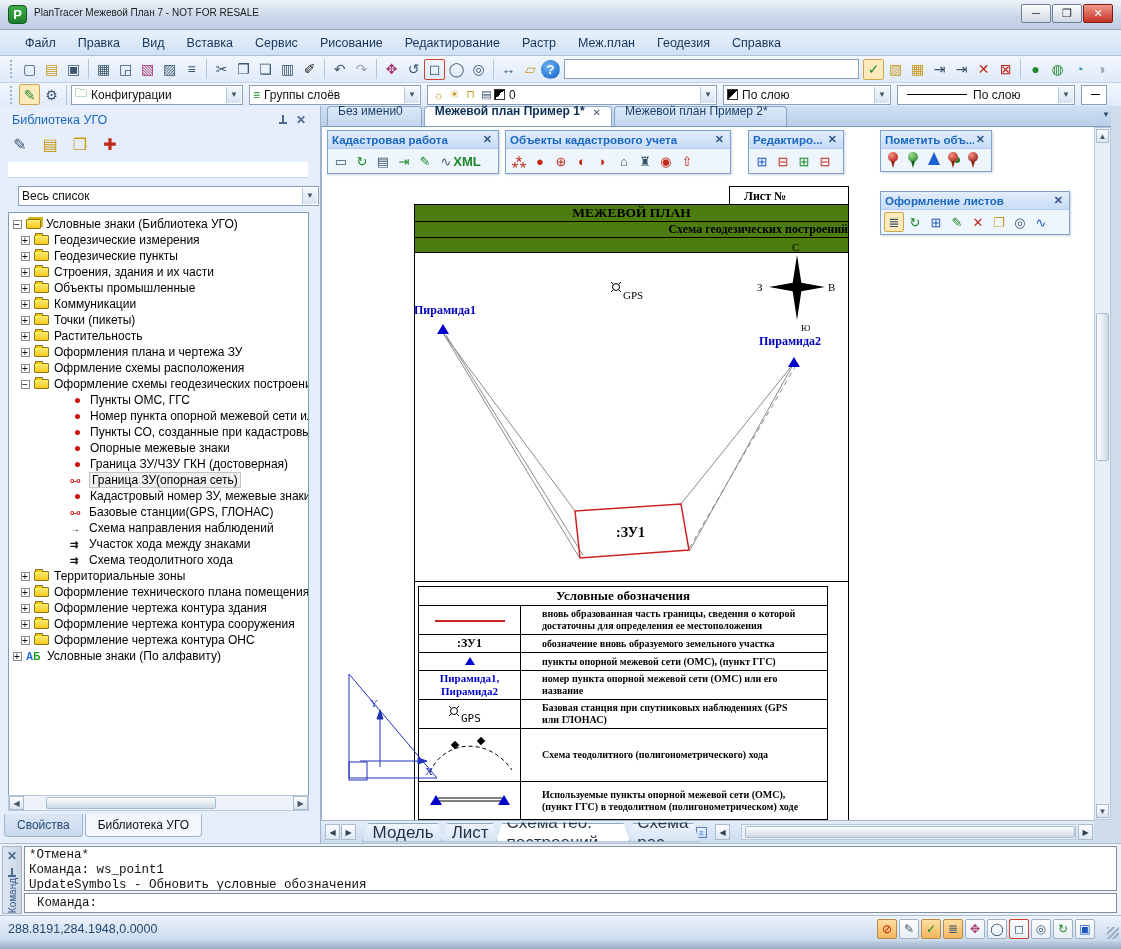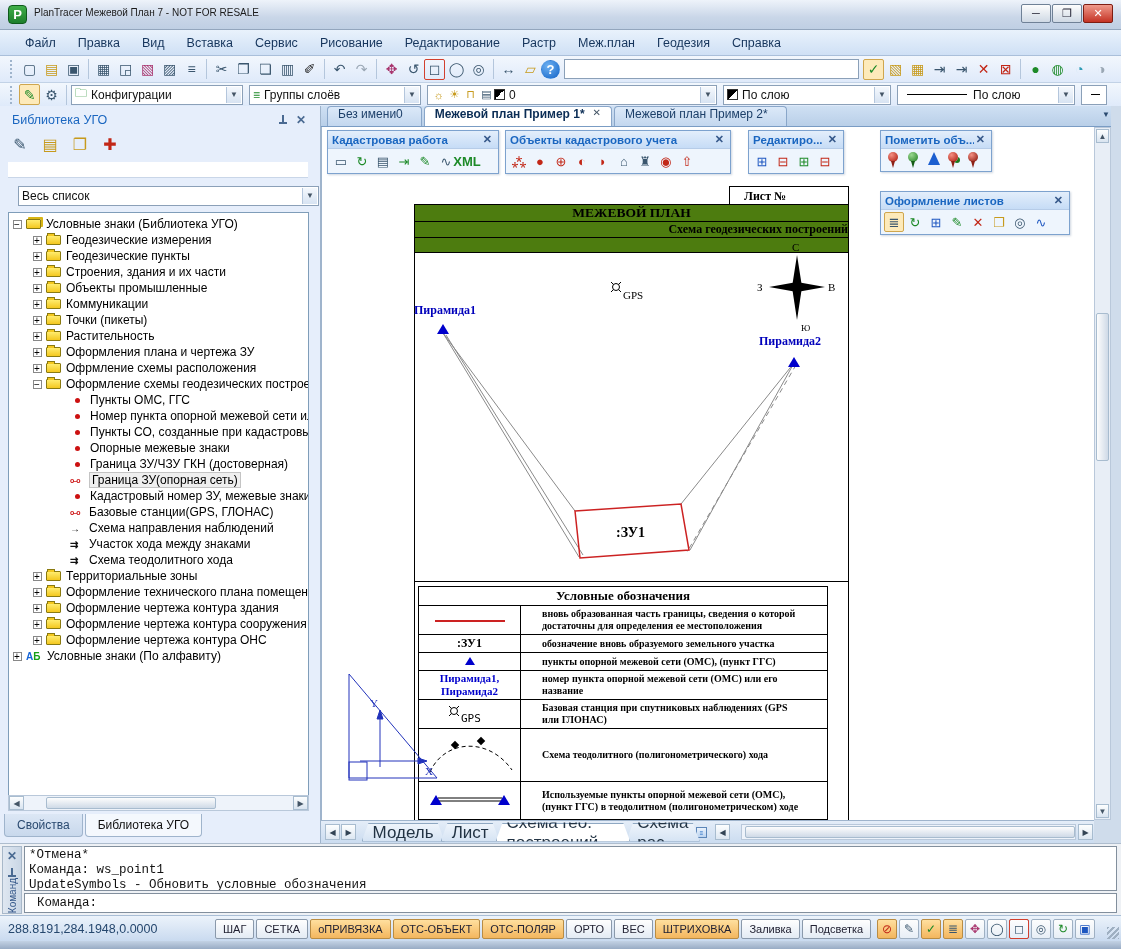--- a/index.html
+++ b/index.html
@@ -50,21 +50,21 @@
   .pinico::before{content:"";position:absolute;left:4px;top:1px;width:2px;height:7px;background:#4a6a92;}
   .pinico::after{content:"";position:absolute;left:1px;top:8px;width:8px;height:2px;background:#4a6a92;}
   .xico{color:#4a6a92;font-size:12px;font-weight:bold;margin-right:6px;}
   .lptb{left:8px;top:26px;display:flex;gap:6px;align-items:center;}
   .lptb .tbico{width:24px;height:24px;font-size:16px;}
   .lpblank{left:8px;top:56px;width:300px;height:16px;background:#fff;border-bottom:1px solid #c9d6e8;}
   .lpcombo{left:8px;top:80px;width:301px;}
   .tree{left:8px;top:106px;width:301px;height:584px;background:#fff;border:1px solid #7f9db9;overflow:hidden;padding-top:3px;}
   .trow{display:flex;align-items:center;height:16px;white-space:nowrap;font-size:12px;color:#000;cursor:default;}
   .trow[data-level="0"]{padding-left:4px;}
-  .trow[data-level="1"]{padding-left:24px;}
+  .trow[data-level="1"]{padding-left:12px;}
   .trow[data-level="2"]{padding-left:48px;}
   .texp{width:9px;height:9px;flex:none;margin-right:4px;position:relative;}
   .trow[data-exp="plus"] .texp,.trow[data-exp="minus"] .texp{border:1px solid #888;background:#fff;}
   .trow[data-exp="plus"] .texp::before{content:"+";position:absolute;left:0px;top:-4px;font-size:10px;line-height:16px;}
   .trow[data-exp="minus"] .texp::before{content:"−";position:absolute;left:0px;top:-4px;font-size:10px;line-height:16px;}
   .tico{flex:none;margin-right:5px;}
   .trow[data-icon="folders"] .tico,.trow[data-icon="folder"] .tico{width:15px;height:10px;background:linear-gradient(#ffec6e,#f4c81f);border:1px solid #8a7a10;border-radius:1px;position:relative;}
   .trow[data-icon="folders"] .tico{box-shadow:2px -2px 0 0 #d8b515;}
   .trow[data-icon="folder"] .tico::before{content:"";position:absolute;left:0;top:-3px;width:6px;height:2px;background:#f4c81f;border:1px solid #8a7a10;border-bottom:none;}
   .trow[data-icon="dot"] .tico{width:5px;height:5px;background:#cc1111;border-radius:50%;margin:0 10px 0 5px;}
@@ -80,21 +80,21 @@
   .trow[data-sel="1"] .tlabel{background:#efefef;border:1px solid #c4c4c4;padding:0 2px;}
   .hscroll{height:16px;background:#eef3fa;border:1px solid #b9c8da;display:flex;align-items:center;}
   .hs-left{left:8px;top:689px;width:301px;}
   .sarrow{width:15px;height:14px;background:linear-gradient(#fdfefe,#d9e4f0);border:1px solid #a8bccf;text-align:center;font-size:8px;color:#456;line-height:13px;flex:none;}
   .sthumb{height:12px;background:linear-gradient(#fdfdfd,#cfdaе7);background:linear-gradient(#fdfdfd,#cfdae7);border:1px solid #a8bccf;border-radius:2px;}
   .lptabs{left:4px;top:708px;display:flex;gap:2px;}
   .lptab{padding:4px 12px;border:1px solid #9fb4cc;border-top:none;background:linear-gradient(#dce7f5,#c8d8ec);color:#2a4a70;border-radius:0 0 4px 4px;font-size:12px;}
   .lptab[data-on="1"]{background:#f4f8fd;color:#111;}
   
   .doctabbar{left:321px;top:106px;width:800px;height:21px;background:linear-gradient(#cfe0f3,#b9cfe8);border-bottom:1px solid #7a9cc4;display:flex;align-items:flex-end;padding-left:6px;}
-  .doctab{height:20px;display:flex;align-items:flex-start;padding:0 10px;border:1px solid #89a6c9;border-bottom:none;border-radius:4px 4px 0 0;background:linear-gradient(#dcе9f8,#c3d7ef);background:linear-gradient(#dce9f8,#c3d7ef);margin-right:2px;font-size:12px;color:#1c3f69;}
+  .doctab{height:20px;display:flex;align-items:flex-end;padding:8px 10px;border:1px solid #89a6c9;border-bottom:none;border-radius:4px 4px 0 0;background:linear-gradient(#dcе9f8,#c3d7ef);background:linear-gradient(#dce9f8,#c3d7ef);margin-right:2px;font-size:12px;color:#1c3f69;}
   .doctab[data-on="1"]{background:#fff;font-weight:bold;color:#0b2d55;}
   .doctab .tclose{margin-left:8px;font-size:10px;color:#456;font-weight:normal;}
   .doclist{position:absolute;right:6px;top:4px;width:16px;height:14px;text-align:center;font-size:8px;color:#2a4a70;}
   
   .canvas{left:321px;top:127px;width:773px;height:693px;background:#fff;overflow:hidden;border-left:1px solid #9fb4cc;}
   .vscroll{left:1094px;top:127px;width:17px;height:693px;background:#e8eef6;border:1px solid #b9c8da;}
   .vthumb{left:1px;top:185px;width:13px;height:148px;background:linear-gradient(90deg,#fdfdfd,#cfdae7);border:1px solid #a8bccf;border-radius:2px;}
   .vs-up{left:1px;top:1px;width:13px;height:14px;}
   .vs-dn{left:1px;bottom:1px;width:13px;height:14px;}
   .rightstrip{left:1111px;top:106px;width:10px;height:843px;background:#cfdceb;}
@@ -767,42 +767,20 @@
 
   <div data-name="command-history-line">*Отмена*</div>
       <div data-name="command-history-line">Команда: ws_point1</div>
       <div data-name="command-history-line">UpdateSymbols - Обновить условные обозначения</div>
     </div>
   <div class="abs cmdinput" data-name="command-input">Команда:</div>
 </div>
 
 <div class="abs statusbar" data-name="status-bar">
   <span class="coords" data-name="cursor-coordinates">288.8191,284.1948,0.0000</span>
-  <span style="display:flex">
-
-      <span class="sbtn" data-name="status-toggle-button" data-on="0">ШАГ</span>
-
-      <span class="sbtn" data-name="status-toggle-button" data-on="0">СЕТКА</span>
-
-      <span class="sbtn" data-name="status-toggle-button" data-on="1">оПРИВЯЗКА</span>
-
-      <span class="sbtn" data-name="status-toggle-button" data-on="1">ОТС-ОБЪЕКТ</span>
-
-      <span class="sbtn" data-name="status-toggle-button" data-on="1">ОТС-ПОЛЯР</span>
-
-      <span class="sbtn" data-name="status-toggle-button" data-on="0">ОРТО</span>
-
-      <span class="sbtn" data-name="status-toggle-button" data-on="0">ВЕС</span>
-
-      <span class="sbtn" data-name="status-toggle-button" data-on="1">ШТРИХОВКА</span>
-
-      <span class="sbtn" data-name="status-toggle-button" data-on="0">Заливка</span>
-
-      <span class="sbtn" data-name="status-toggle-button" data-on="0">Подсветка</span>
-    </span>
   <span class="sicons">
 
       <span class="tbico" data-name="selection-off-icon" data-c="r" data-on="1">⊘</span>
 
       <span class="tbico" data-name="properties-icon" data-c="b" data-on="0">✎</span>
 
       <span class="tbico" data-name="quick-props-icon" data-c="g" data-on="1">✓</span>
 
       <span class="tbico" data-name="structure-icon" data-c="b" data-on="1">≣</span>
 

